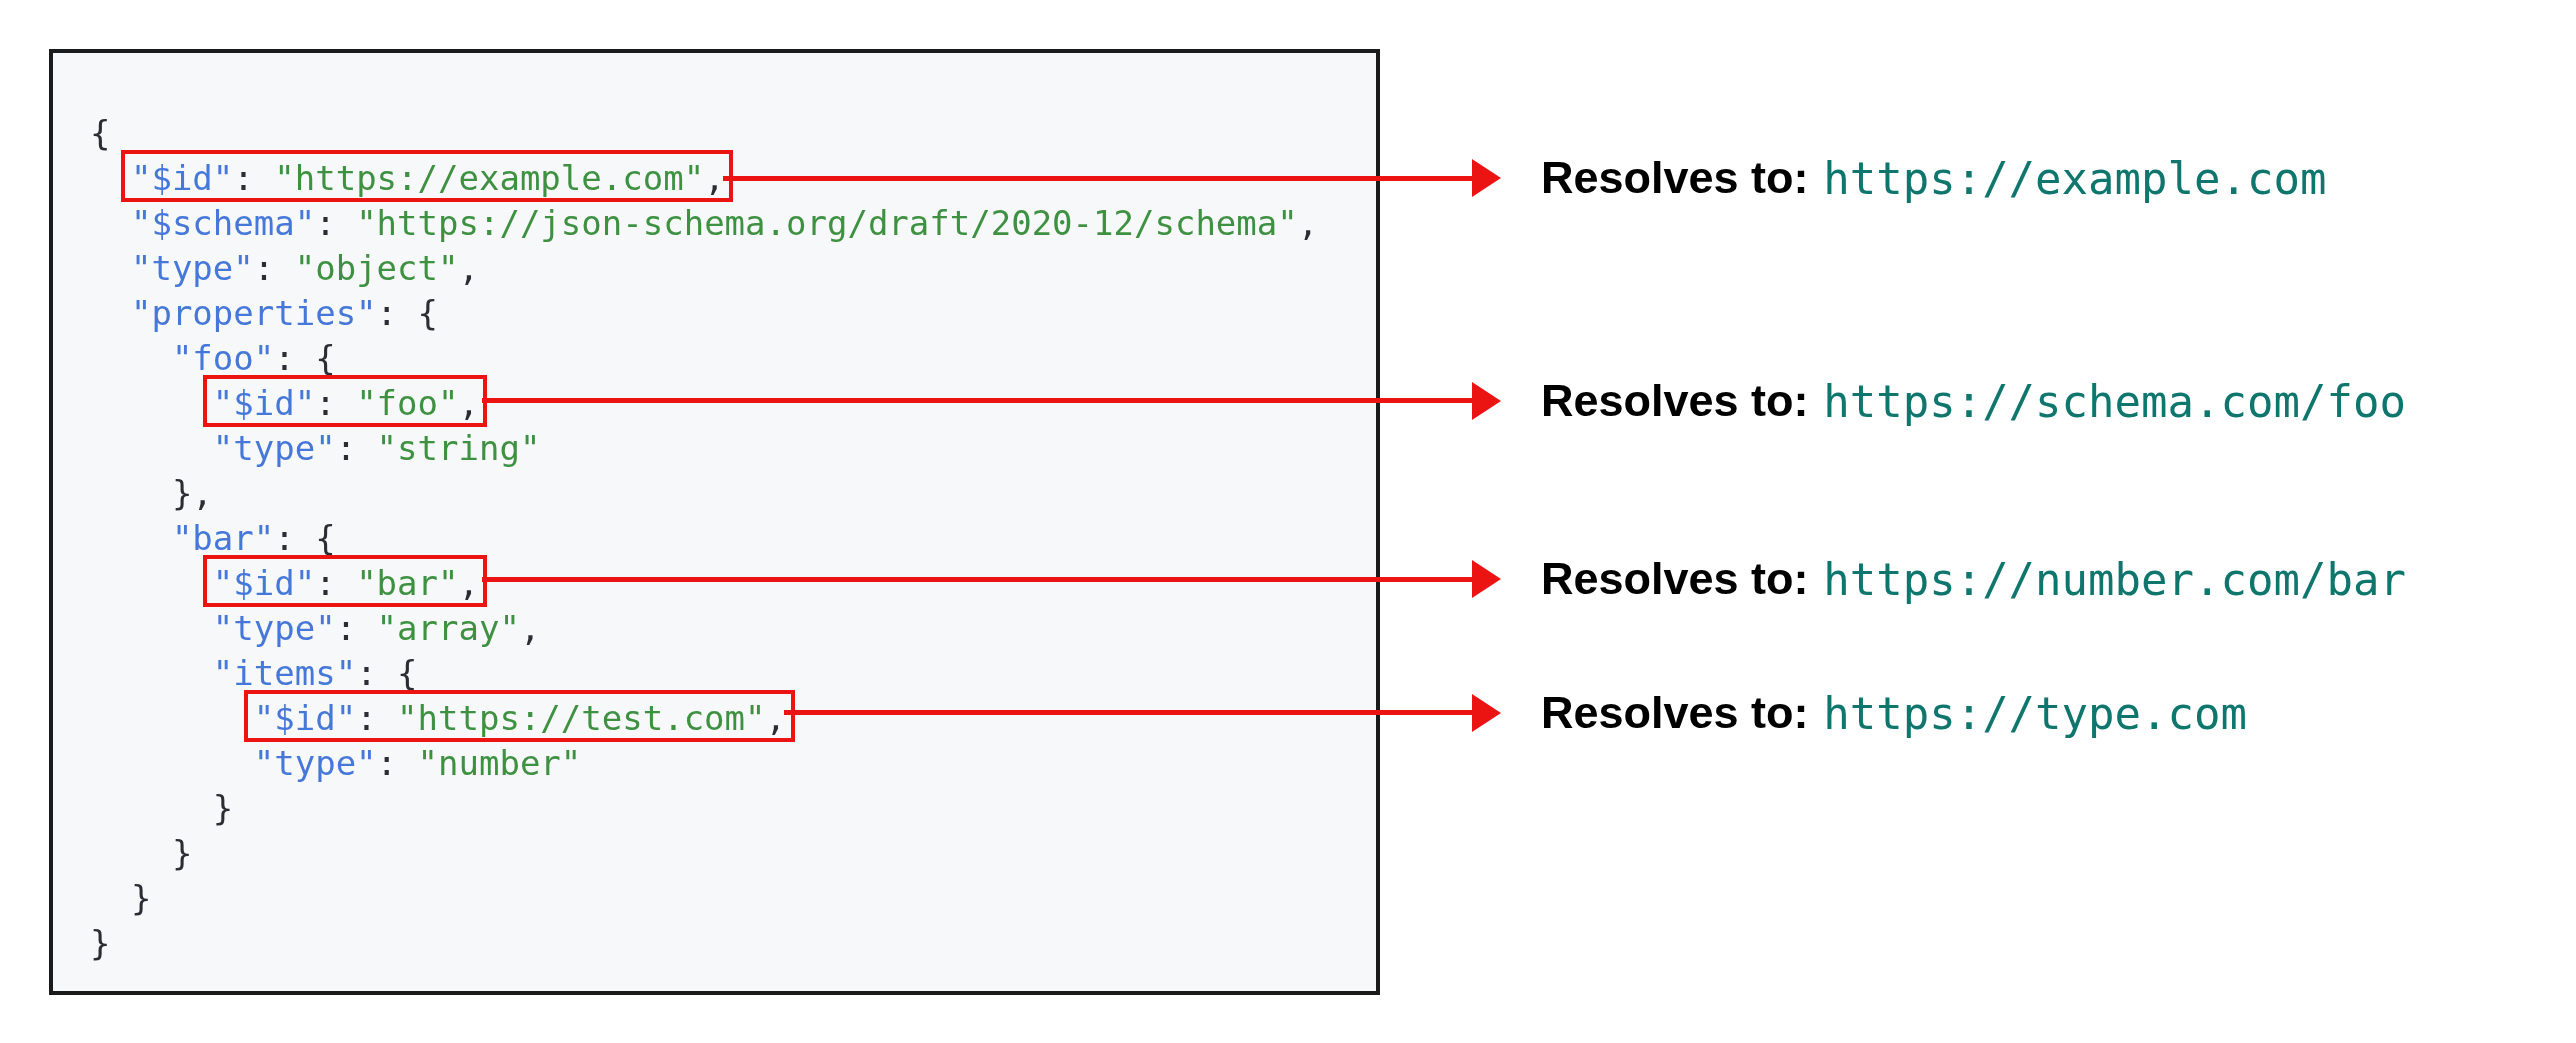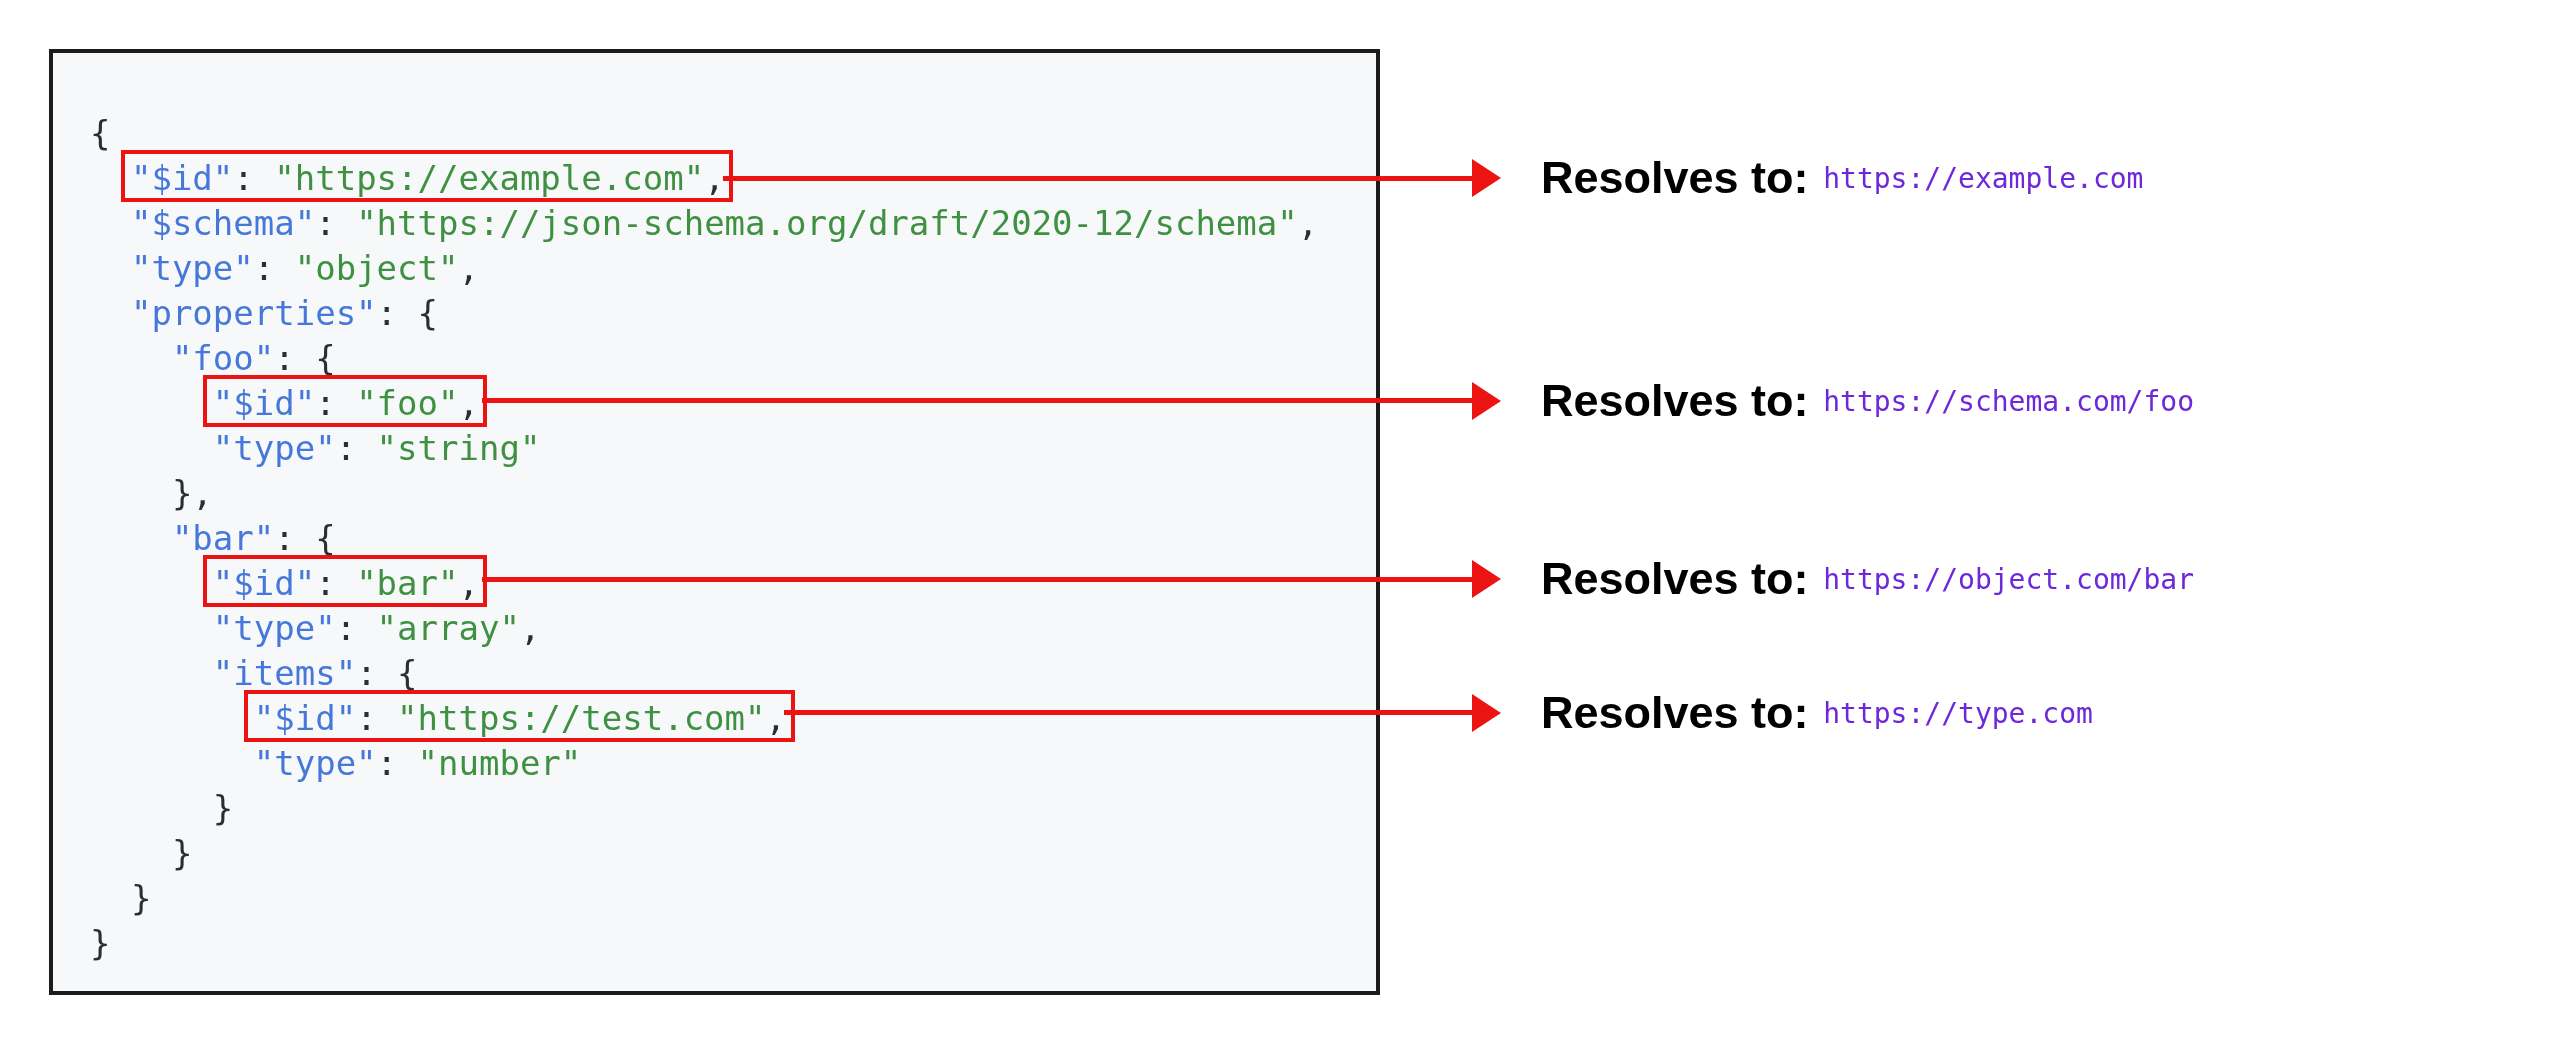--- a/index.html
+++ b/index.html
@@ -98,22 +98,22 @@
   .n3 { top: 551px; }
   .n4 { top: 685px; }
   .note .label {
     font-family: "Liberation Sans", sans-serif;
     font-weight: bold;
     font-size: 45px;
     color: #000000;
   }
   .note .url {
     font-family: "DejaVu Sans Mono", monospace;
-    font-size: 28px;
-    color: #6d28d9;
+    font-size: 44px;
+    color: #0f766e;
   }
 </style>
 </head>
 <body>
 
 <div class="canvas">
 
   <div class="code-panel">
     <pre class="code"><div class="code-line"><span class="tok tok-p">{</span></div><div class="code-line"><span class="tok tok-p">  </span><span class="hl-box"><span class="tok tok-k">"$id"</span><span class="tok tok-p">: </span><span class="tok tok-v">"https://example.com"</span><span class="tok tok-p">,</span></span></div><div class="code-line"><span class="tok tok-p">  </span><span class="tok tok-k">"$schema"</span><span class="tok tok-p">: </span><span class="tok tok-v">"https://json-schema.org/draft/2020-12/schema"</span><span class="tok tok-p">,</span></div><div class="code-line"><span class="tok tok-p">  </span><span class="tok tok-k">"type"</span><span class="tok tok-p">: </span><span class="tok tok-v">"object"</span><span class="tok tok-p">,</span></div><div class="code-line"><span class="tok tok-p">  </span><span class="tok tok-k">"properties"</span><span class="tok tok-p">: {</span></div><div class="code-line"><span class="tok tok-p">    </span><span class="tok tok-k">"foo"</span><span class="tok tok-p">: {</span></div><div class="code-line"><span class="tok tok-p">      </span><span class="hl-box"><span class="tok tok-k">"$id"</span><span class="tok tok-p">: </span><span class="tok tok-v">"foo"</span><span class="tok tok-p">,</span></span></div><div class="code-line"><span class="tok tok-p">      </span><span class="tok tok-k">"type"</span><span class="tok tok-p">: </span><span class="tok tok-v">"string"</span></div><div class="code-line"><span class="tok tok-p">    },</span></div><div class="code-line"><span class="tok tok-p">    </span><span class="tok tok-k">"bar"</span><span class="tok tok-p">: {</span></div><div class="code-line"><span class="tok tok-p">      </span><span class="hl-box"><span class="tok tok-k">"$id"</span><span class="tok tok-p">: </span><span class="tok tok-v">"bar"</span><span class="tok tok-p">,</span></span></div><div class="code-line"><span class="tok tok-p">      </span><span class="tok tok-k">"type"</span><span class="tok tok-p">: </span><span class="tok tok-v">"array"</span><span class="tok tok-p">,</span></div><div class="code-line"><span class="tok tok-p">      </span><span class="tok tok-k">"items"</span><span class="tok tok-p">: {</span></div><div class="code-line"><span class="tok tok-p">        </span><span class="hl-box"><span class="tok tok-k">"$id"</span><span class="tok tok-p">: </span><span class="tok tok-v">"https://test.com"</span><span class="tok tok-p">,</span></span></div><div class="code-line"><span class="tok tok-p">        </span><span class="tok tok-k">"type"</span><span class="tok tok-p">: </span><span class="tok tok-v">"number"</span></div><div class="code-line"><span class="tok tok-p">      }</span></div><div class="code-line"><span class="tok tok-p">    }</span></div><div class="code-line"><span class="tok tok-p">  }</span></div><div class="code-line"><span class="tok tok-p">}</span></div></pre>
   </div>
@@ -138,21 +138,21 @@
   <div class="note n1">
     <span class="label">Resolves to:</span>
     <span class="url">https://example.com</span>
   </div>
   <div class="note n2">
     <span class="label">Resolves to:</span>
     <span class="url">https://schema.com/foo</span>
   </div>
   <div class="note n3">
     <span class="label">Resolves to:</span>
-    <span class="url">https://object.com/bar</span>
+    <span class="url">https://number.com/bar</span>
   </div>
   <div class="note n4">
     <span class="label">Resolves to:</span>
     <span class="url">https://type.com</span>
   </div>
 
 </div>
 
 
 </body></html>

